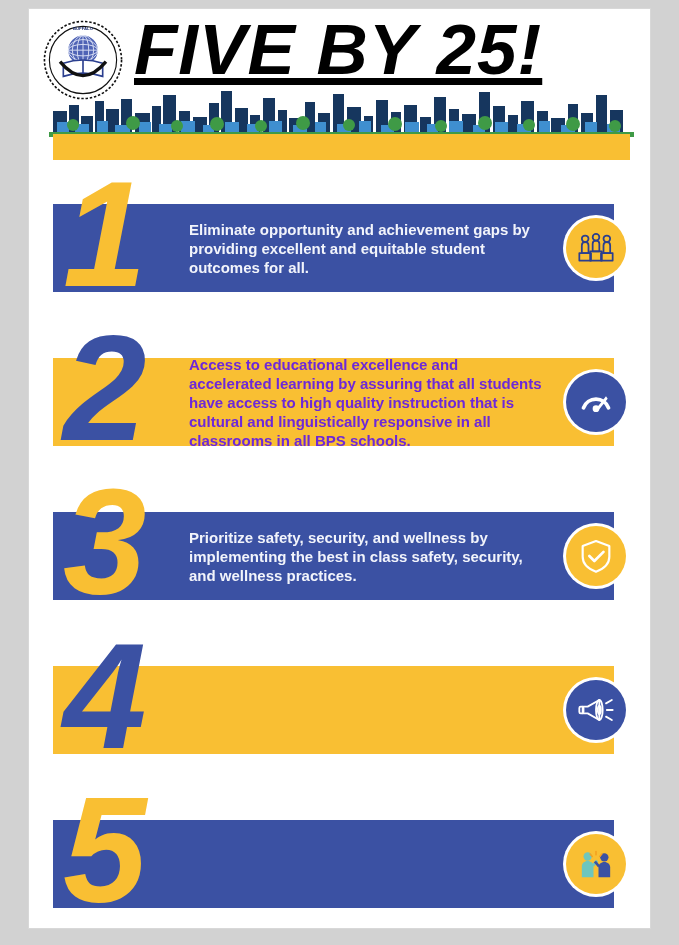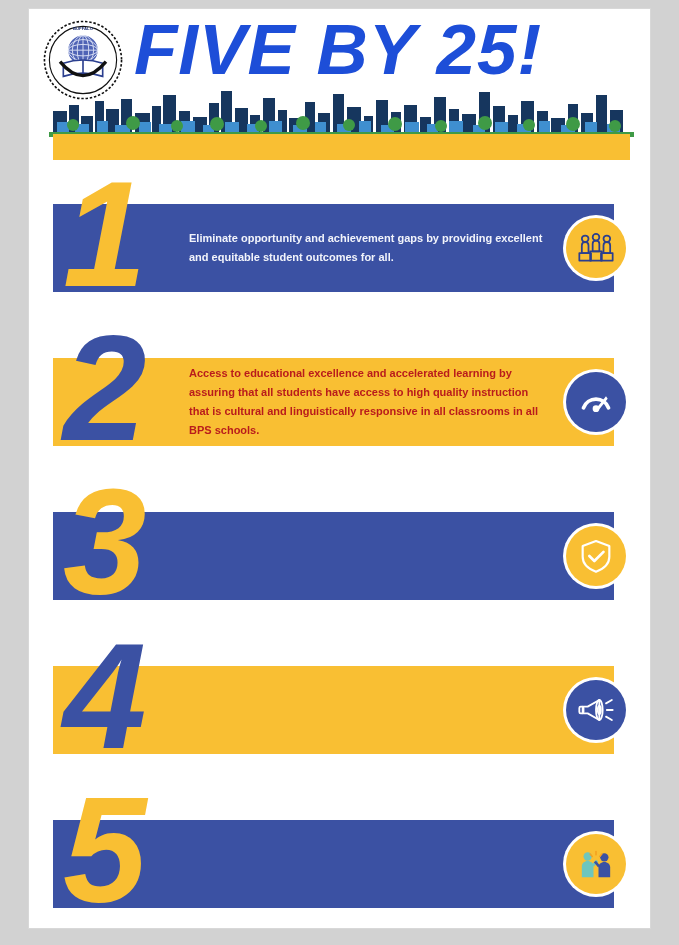--- a/index.html
+++ b/index.html
@@ -41,23 +41,24 @@
   }
   .title {
     position: absolute;
     left: 105px;
     top: 3px;
     font-size: 71px;
     line-height: 76px;
     font-weight: bold;
     font-style: italic;
     letter-spacing: 1px;
-    color: #1d4ed8;
+    color: #000000;
     white-space: nowrap;
     font-family: "Liberation Sans", sans-serif;
+    text-decoration: underline;
   }
   .skyline {
     position: absolute;
     left: 20px;
     top: 80px;
     width: 585px;
     height: 48px;
   }
   .header-bar {
     position: absolute;
@@ -105,28 +106,28 @@
 
   .goal-text {
     position: absolute;
     left: 160px;
     top: 31px;
     width: 355px;
     height: 88px;
     display: flex;
     flex-direction: column;
     justify-content: center;
-    font-size: 11px;
+    font-size: 15px;
     line-height: 19px;
     font-weight: bold;
     z-index: 4;
     font-family: "Liberation Sans", sans-serif;
   }
   .goal.blue .goal-text { color: #f2f4fb; }
-  .goal.yellow .goal-text { color: #b91c1c; }
+  .goal.yellow .goal-text { color: #6d28d9; }
 
   .goal-icon {
     position: absolute;
     right: 24px;
     top: 45px;
     width: 60px;
     height: 60px;
     border-radius: 50%;
     z-index: 5;
     display: flex;
@@ -298,20 +299,21 @@
             <path d="M9 31a16 16 0 0 1 30 0" fill="none" stroke="#ffffff" stroke-width="4.5" stroke-linecap="round"></path>
             <path d="M24 32 L36 17 L38 20 L27 34 Z" fill="#ffffff"></path>
             <circle cx="24" cy="32" r="4" fill="#ffffff"></circle>
           </svg>
         </div>
       </div>
 
       <div class="goal blue">
         <div class="goal-bar"></div>
         <div class="goal-number">3</div>
+        <div class="goal-text">Prioritize safety, security, and wellness by implementing the best in class safety, security, and wellness practices.</div>
         <div class="goal-icon icon-yellow">
           <svg viewBox="0 0 48 48" width="40" height="40">
             <path d="M24 6 L40 12v13c0 10-8 15-16 18-8-3-16-8-16-18V12z" fill="#f9bf33" stroke="#ffffff" stroke-width="2.6" stroke-linejoin="round"></path>
             <path d="M16 24l6 6 11-11" fill="none" stroke="#ffffff" stroke-width="3.2" stroke-linecap="round" stroke-linejoin="round"></path>
           </svg>
         </div>
       </div>
 
       <div class="goal yellow">
         <div class="goal-bar"></div>

